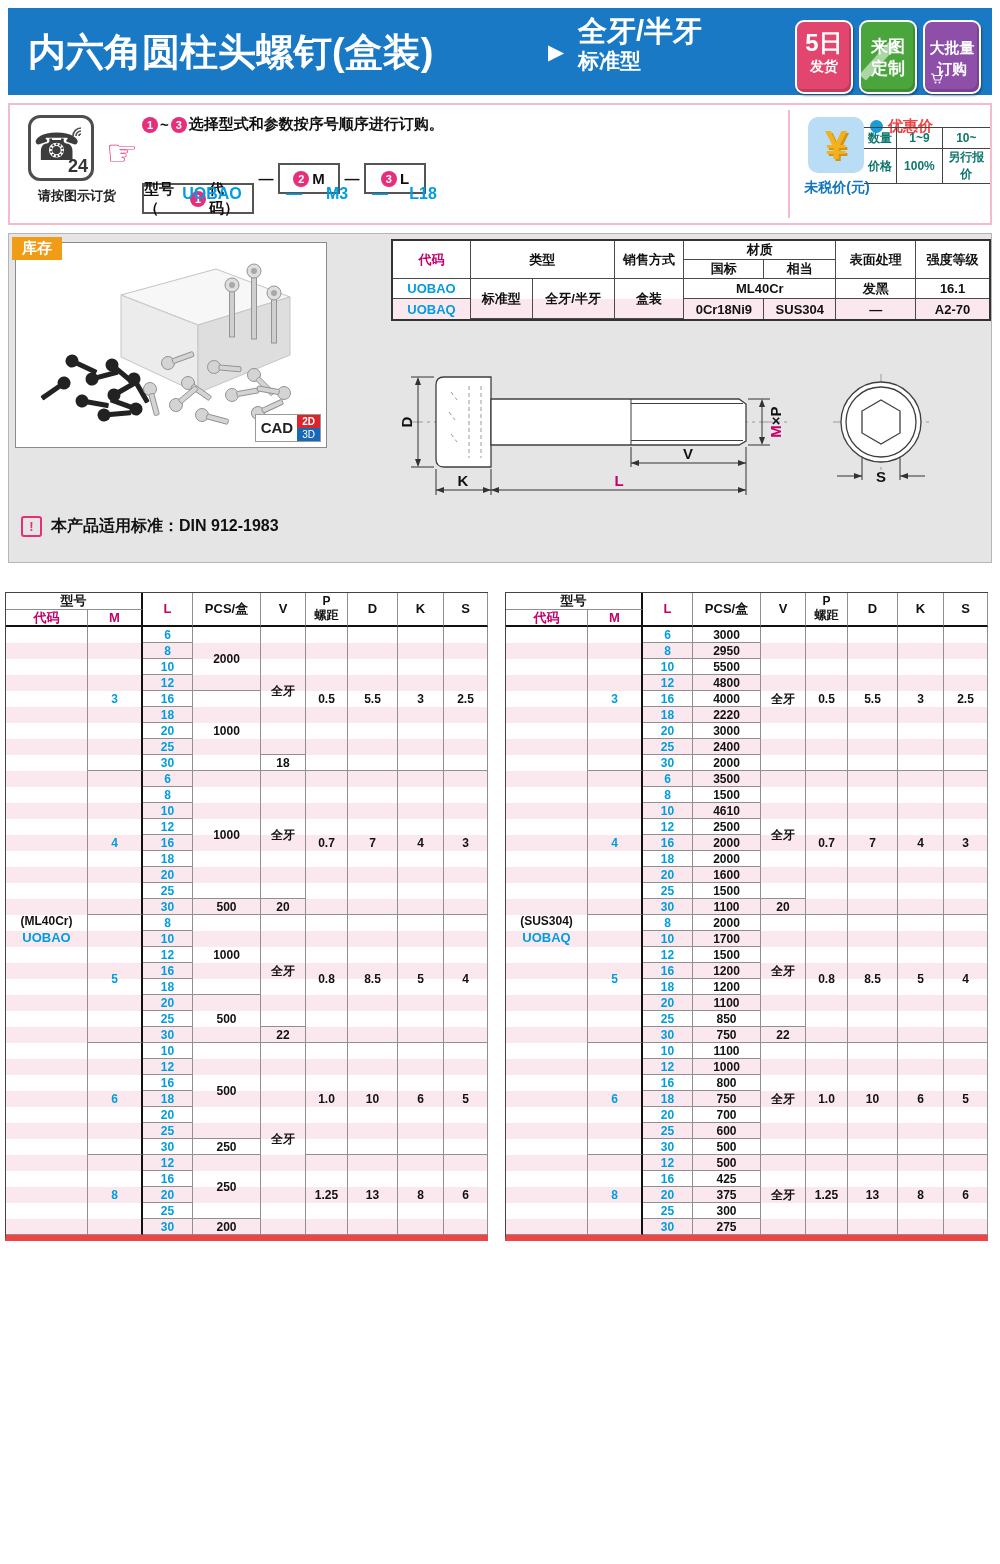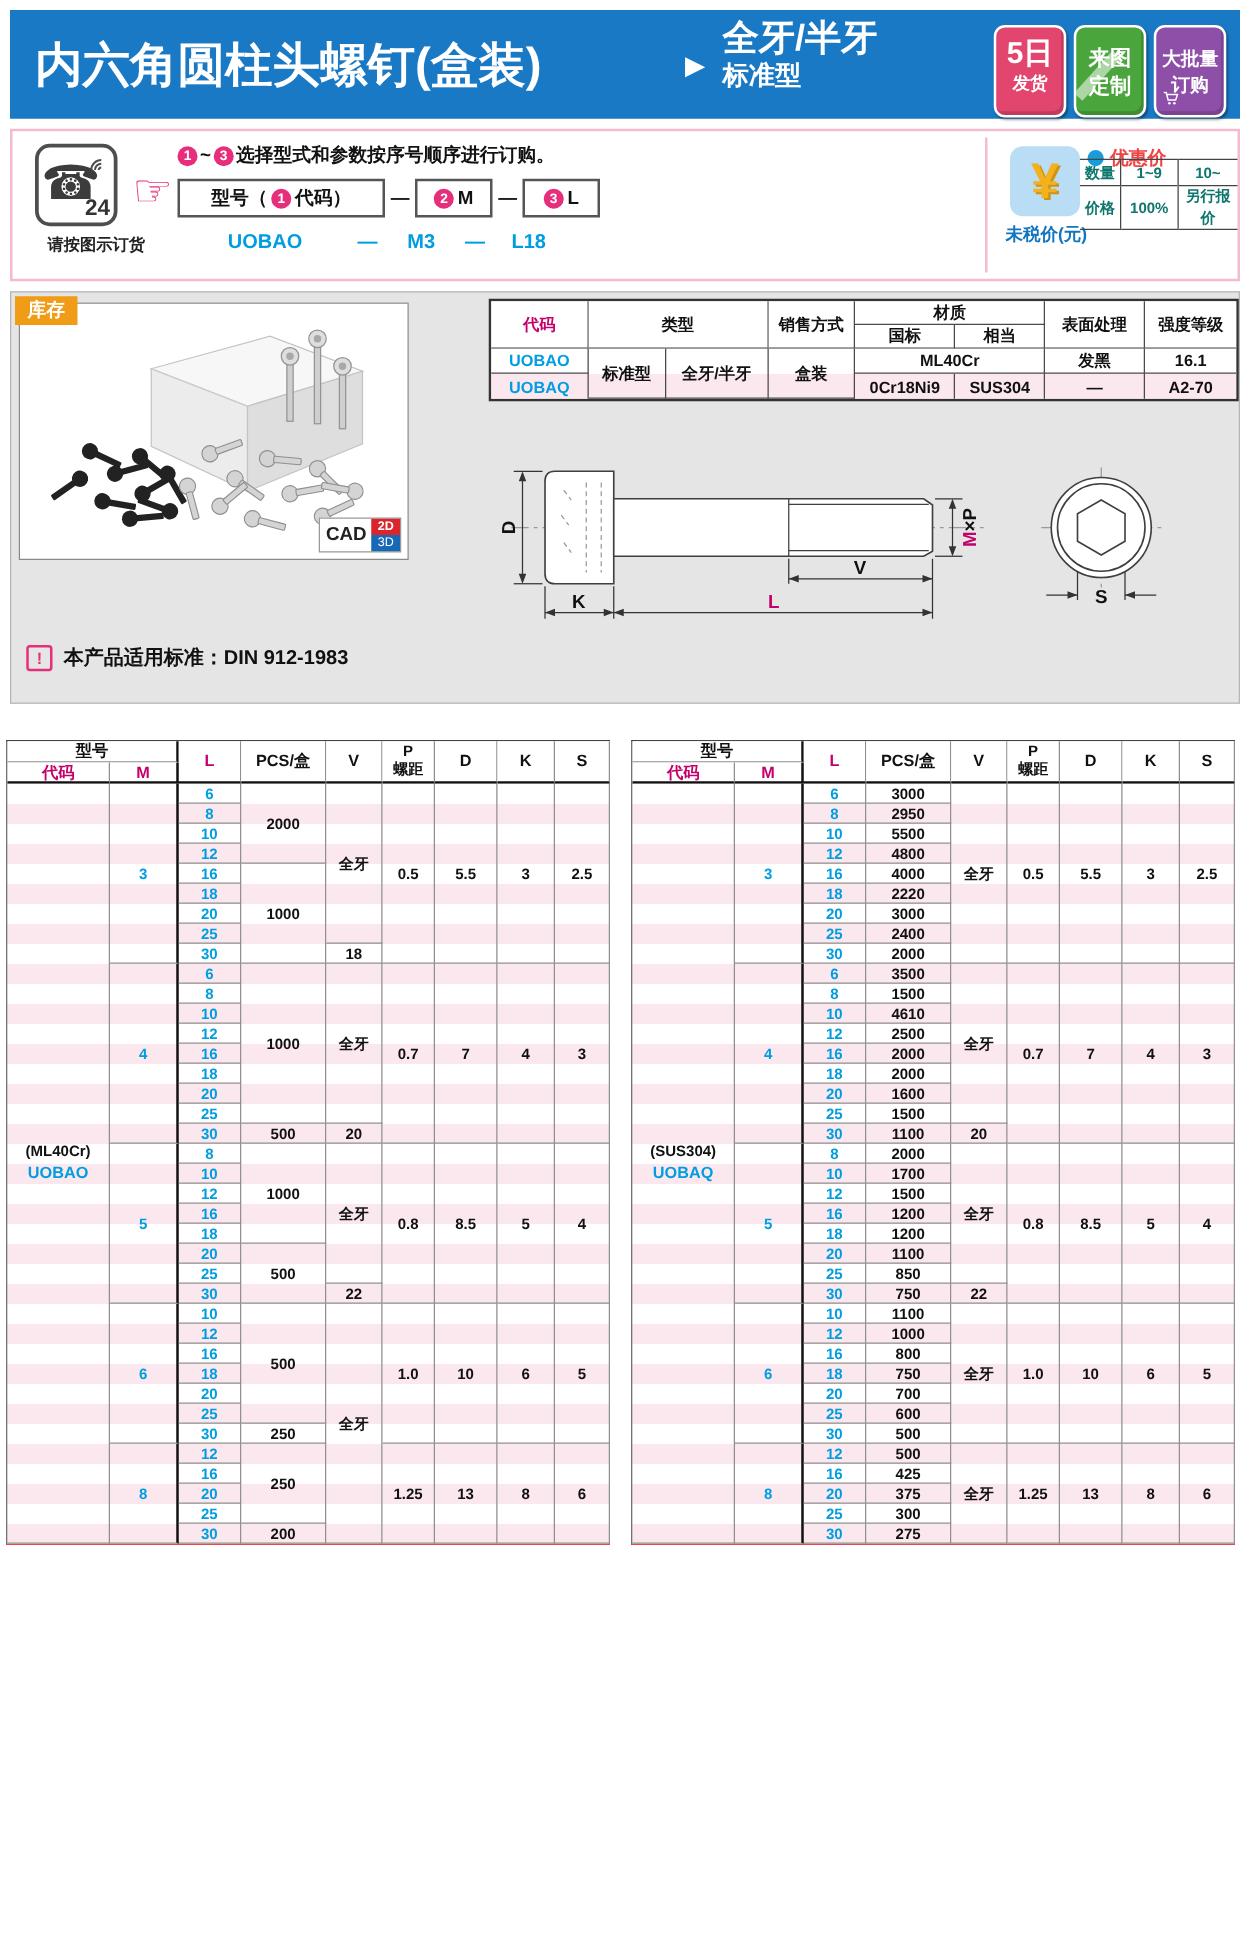--- a/index.html
+++ b/index.html
@@ -41,21 +41,21 @@
   .phone-caption{position:absolute;left:2px;top:82px;width:130px;text-align:center;
     font-size:13px;font-weight:700;color:#222;}
   .hand{position:absolute;left:96px;top:30px;font-size:36px;color:#e8347c;line-height:1;}
   .step-line{position:absolute;left:132px;top:10px;display:flex;align-items:center;gap:2px;
     font-size:15px;font-weight:700;color:#111;}
   .numcircle{display:inline-flex;width:16px;height:16px;border-radius:50%;background:#e62e7b;
     color:#fff;font-size:11px;font-weight:700;align-items:center;justify-content:center;flex:none;}
   .model-row{position:absolute;left:132px;top:38px;display:flex;align-items:center;}
   .mbox{border:2px solid #555;height:31px;display:flex;align-items:center;justify-content:center;
     gap:3px;font-size:15px;font-weight:700;box-sizing:border-box;background:#fff;}
-  .mbox1{width:166px;} .mbox2{width:62px;} .mbox3{width:62px;}
+  .mbox1{width:112px;margin-top:40px;} .mbox2{width:62px;} .mbox3{width:62px;}
   .mdash{width:24px;text-align:center;font-weight:700;font-size:15px;}
   .example-row{position:absolute;left:132px;top:80px;display:flex;color:#009de0;
     font-weight:800;font-size:16px;}
   .example-row span{display:inline-block;text-align:center;}
   .ex1{width:140px;} .exd{width:24px;} .ex2{width:62px;} .ex3{width:62px;}
   .order-divider{position:absolute;left:778px;top:5px;height:108px;border-left:2px solid #f4bccb;}
   .yen-box{position:absolute;left:798px;top:12px;width:56px;height:56px;background:#b9ddf4;
     border-radius:10px;text-align:center;line-height:56px;font-size:40px;font-weight:800;
     color:#f3b11d;text-shadow:2px 2px 0 #cf9413;}
   .yen-caption{position:absolute;left:784px;top:74px;width:86px;text-align:center;
@@ -101,21 +101,21 @@
   .spec-table tbody{background:linear-gradient(to bottom,#fff 0 20px,#fbe8ef 20px 40px);}
   .spec-h-code{color:#c4006b;}
   .spec-code{color:#009de0;font-weight:800;}
 
   .drawing{position:absolute;left:382px;top:126px;}
 
   
   .dt-wrap{position:absolute;top:592px;}
   .dt-left{left:5px;} .dt-right{left:505px;}
   .datatable{border-collapse:separate;border-spacing:0;table-layout:fixed;
-    border-top:1px solid #444;border-left:1px solid #444;border-bottom:1px solid #ef4444;font-weight:700;}
+    border-top:1px solid #444;border-left:1px solid #444;border-bottom:6px solid #ef4444;font-weight:700;}
   .datatable th,.datatable td{box-sizing:border-box;border-right:1px solid #8f8f8f;
     border-bottom:1px solid #8f8f8f;padding:0;text-align:center;vertical-align:middle;overflow:hidden;}
   .datatable thead th{background:#fff;font-size:13px;color:#111;line-height:1.05;}
   .datatable thead tr{height:17px;}
   .datatable tbody tr{height:16px;}
   .datatable tbody{background:repeating-linear-gradient(to bottom,#fff 0 16px,#fbe8ef 16px 32px);}
   .datatable tbody td{font-size:12px;color:#111;background:transparent;line-height:1;}
   .thickb{border-bottom:2px solid #111 !important;}
   .mline{border-right:2px solid #111 !important;}
   .h-magenta{color:#c4006b !important;}

